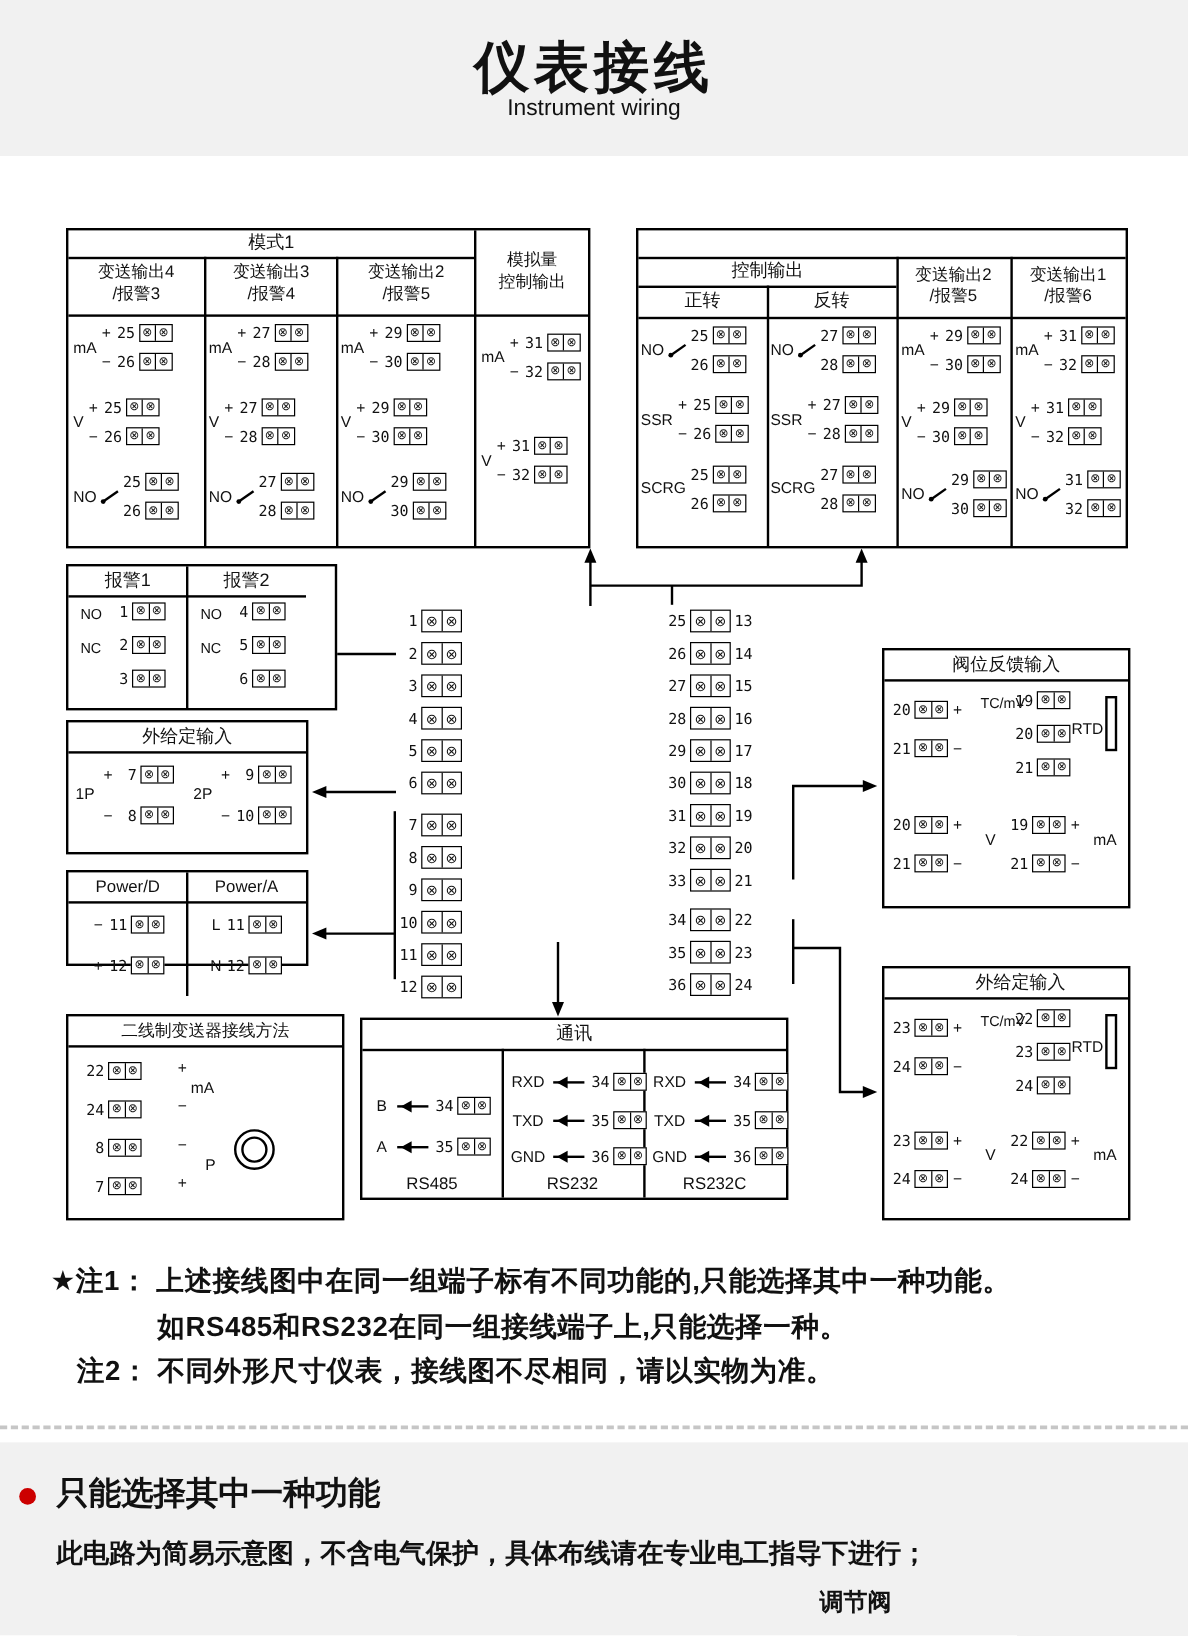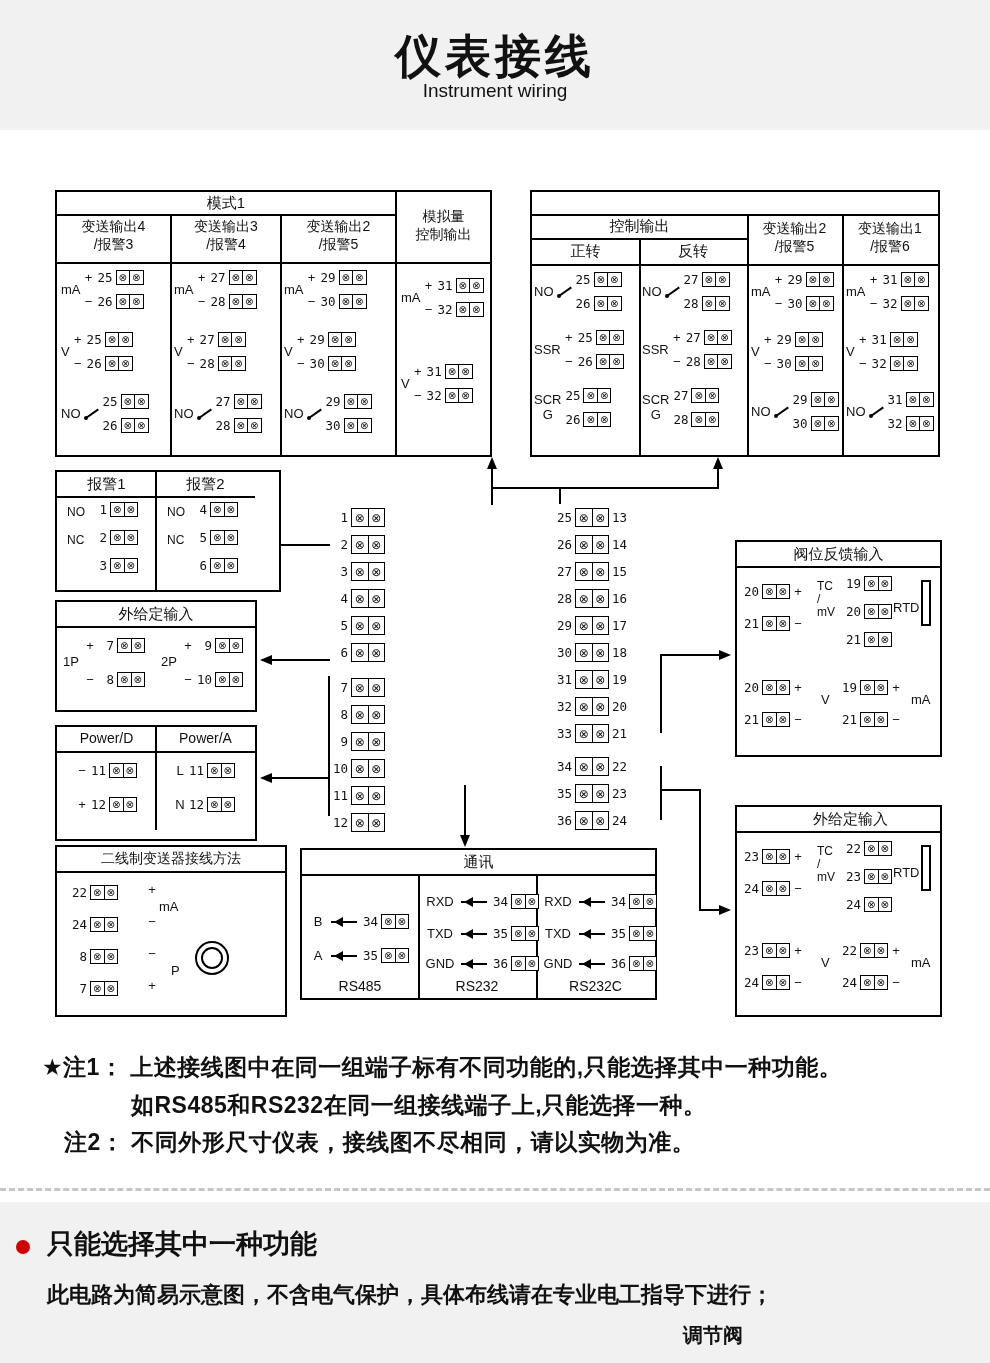--- a/index.html
+++ b/index.html
@@ -21,21 +21,21 @@
 .tm{flex:none;display:flex;width:28px;height:15px;border:1.5px solid #000;background:#fff}
 .tm::before,.tm::after{content:"⊗";flex:1;display:flex;align-items:center;justify-content:center;font-size:10px;line-height:1}
 .tm::after{border-left:1.5px solid #000}
 .tm2{width:34px;height:19px}
 .tm2::before,.tm2::after{font-size:12px}
 .ct{flex:none;width:15px;height:16px;position:relative}
 .ct::before{content:"";position:absolute;left:2px;bottom:3px;width:15px;height:2px;background:#000;transform:rotate(-35deg);transform-origin:left center}
 .ct::after{content:"";position:absolute;left:0;bottom:2px;width:4px;height:4px;background:#000;border-radius:50%}
 .arrL{flex:none;width:26px;height:2px;background:#000;position:relative;margin:0 2px}
 .arrL::before{content:"";position:absolute;left:-2px;top:-4px;width:0;height:0;border:5px solid transparent;border-right:9px solid #000}
-.vstk{display:flex;flex-direction:column;line-height:1.1;font-size:12px}
+.vstk{display:flex;flex-direction:row;line-height:1.1;font-size:12px}
 .rtdr{position:absolute;width:10px;height:46px;border:2px solid #000}
 .xmit{position:absolute;width:34px;height:34px;border:2px solid #000;border-radius:50%}
 .xmit::before{content:"";position:absolute;inset:4px;border:2px solid #000;border-radius:50%}
 .note{position:absolute;font-size:23px;font-weight:bold;letter-spacing:.5px}
 .lbl12{font-size:12px}
 </style>
 </head>
 <body>
 
 <div id="page">
@@ -506,21 +506,21 @@
         <span class="n">9</span>
         <span class="tm"></span>
       </div>
     <div class="trA" style="left:126px;top:70px">
         <span class="pm">−</span>
         <span class="n">10</span>
         <span class="tm"></span>
       </div>
   </div>
 
-  <div class="box" style="left:55px;top:725px;width:202px;height:116px">
+  <div class="box" style="left:55px;top:725px;width:202px;height:80px">
     <div class="t" style="left:0;top:3px;width:99px;font-size:14px">Power/D</div>
     <div class="t" style="left:99px;top:3px;width:99px;font-size:14px">Power/A</div>
     <div class="hl" style="left:0;top:24px;width:198px"></div>
     <div class="vl" style="left:98px;top:0;height:103px"></div>
     <div class="trA" style="left:20px;top:36px">
         <span class="pm">−</span>
         <span class="n">11</span>
         <span class="tm"></span>
       </div>
     <div class="trA" style="left:20px;top:70px">

